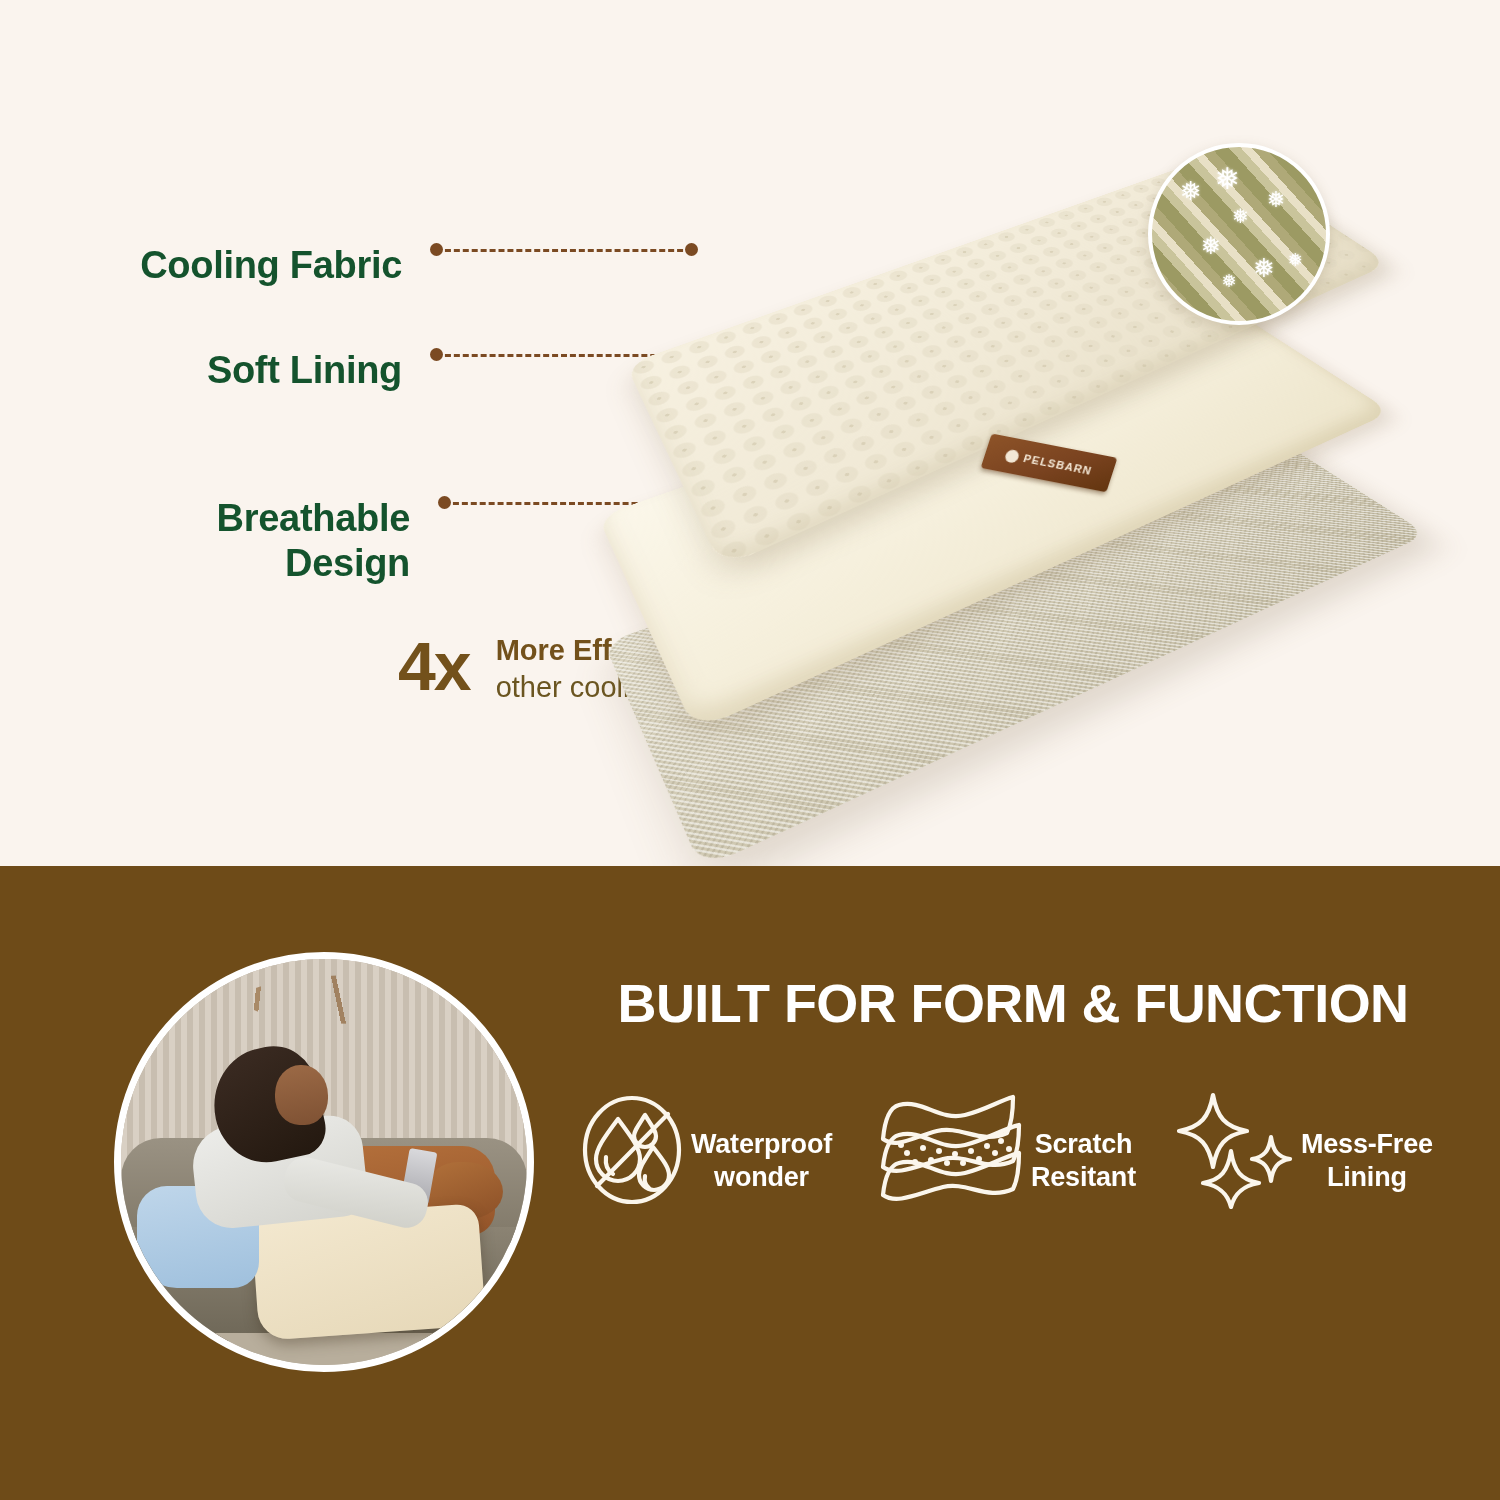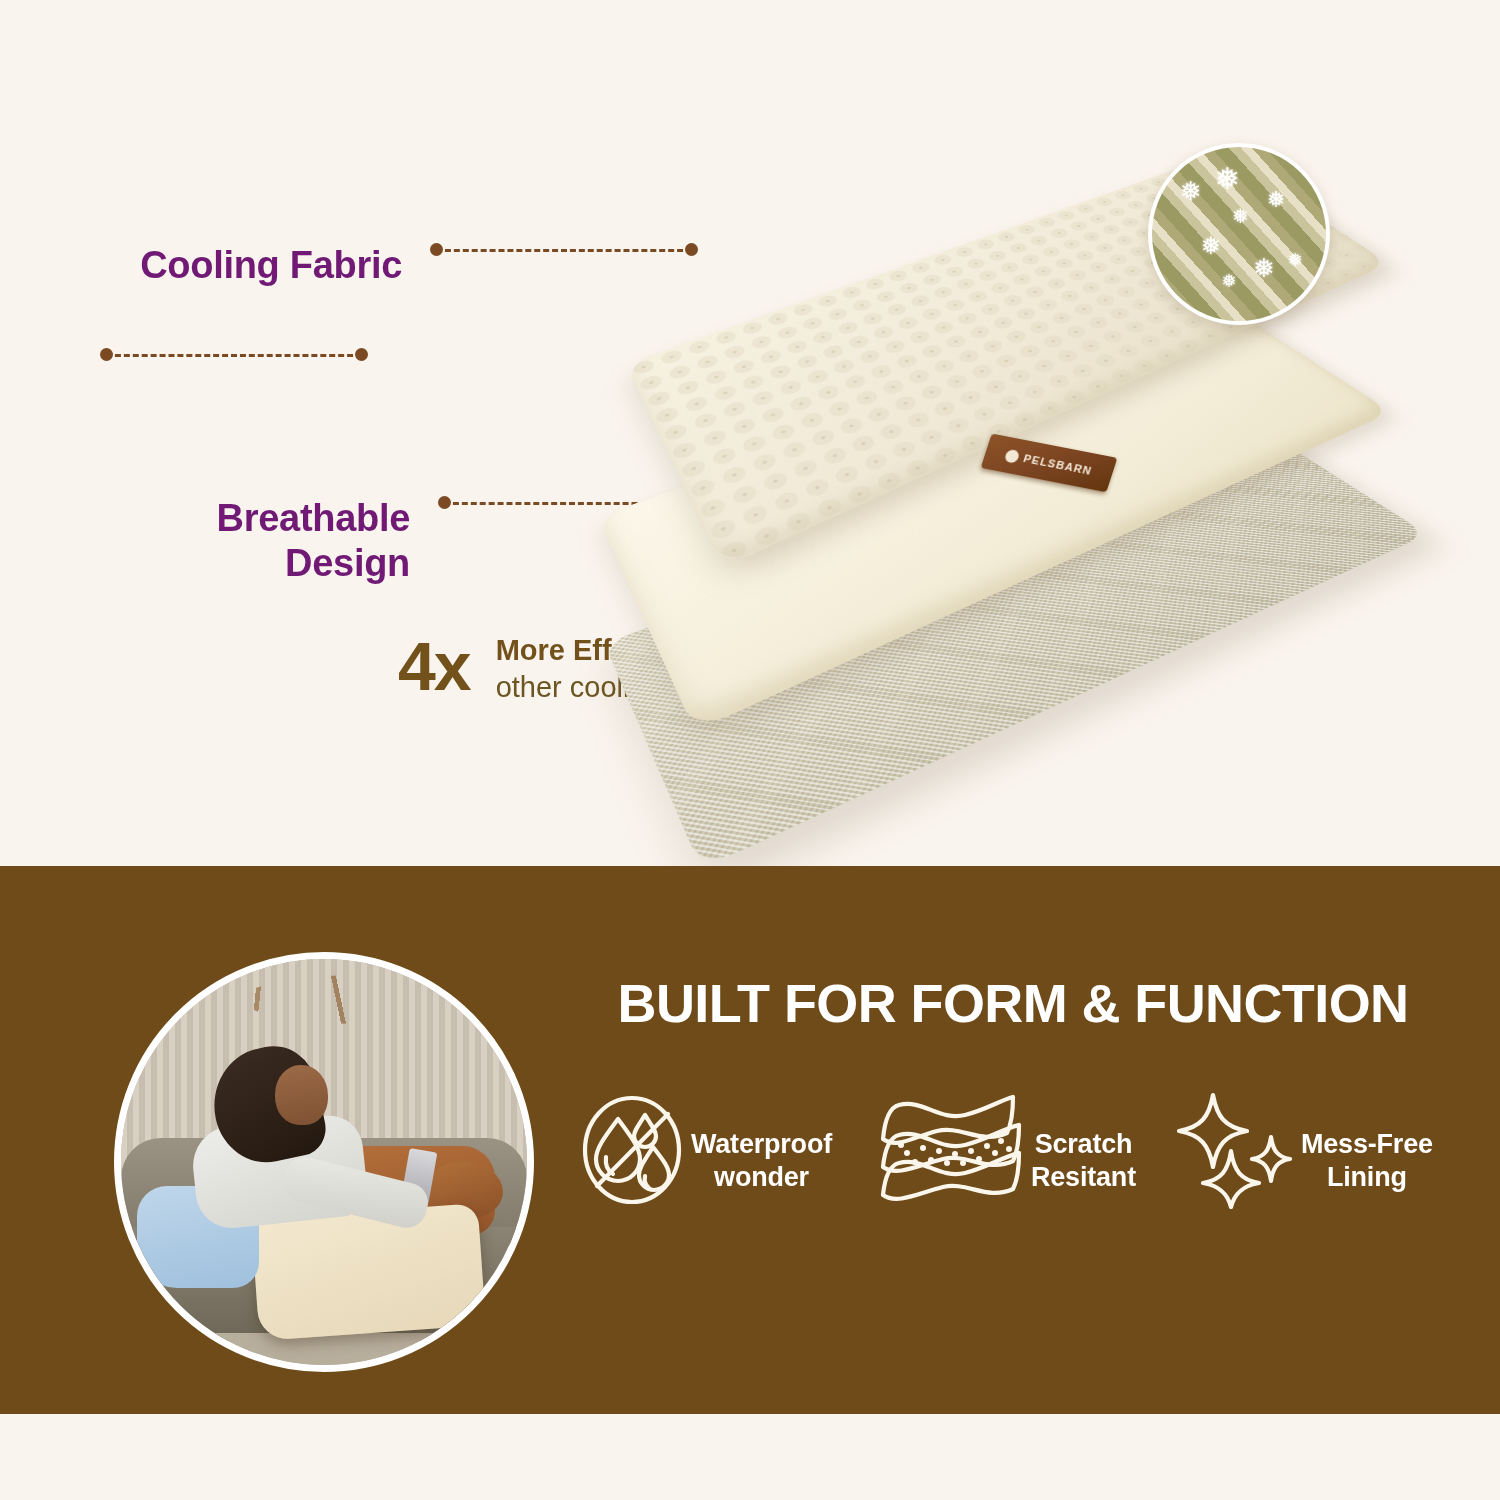--- a/index.html
+++ b/index.html
@@ -30,21 +30,21 @@
 
   
   .callout {
     position: absolute;
     display: flex;
     align-items: flex-start;
   }
   .callout-text {
     width: 330px;
     text-align: right;
-    color: #701a75;
+    color: #14532d;
     font-weight: bold;
     font-size: 38px;
     line-height: 1.18;
     letter-spacing: -0.3px;
     white-space: pre-line;
   }
   .leader {
     position: relative;
     width: 268px;
     height: 14px;
@@ -204,21 +204,21 @@
     color: #FFFFFF;
     line-height: 1;
     text-shadow: 0 0 3px rgba(255,255,255,.8);
   }
 
   
   #bottom-section {
     position: absolute;
     left: 0; top: 866px;
     width: 1500px;
-    height: 548px;
+    height: 634px;
     background: #6E4B18;
     overflow: hidden;
   }
 
   
   #lifestyle-photo {
     position: absolute;
     left: 114px;
     top: 86px;
     width: 406px;
@@ -363,20 +363,21 @@
     <div class="callout" id="callout-cooling">
       <div class="callout-text">Cooling Fabric</div>
       <div class="leader">
         <span class="ldot start"></span>
         <span class="ldash"></span>
         <span class="ldot end"></span>
       </div>
     </div>
 
     <div class="callout" id="callout-lining">
+      <div class="callout-text">Soft Lining</div>
       <div class="leader">
         <span class="ldot start"></span>
         <span class="ldash"></span>
         <span class="ldot end"></span>
       </div>
     </div>
 
     <div class="callout" id="callout-breathable">
       <div class="callout-text">Breathable
 Design</div>

